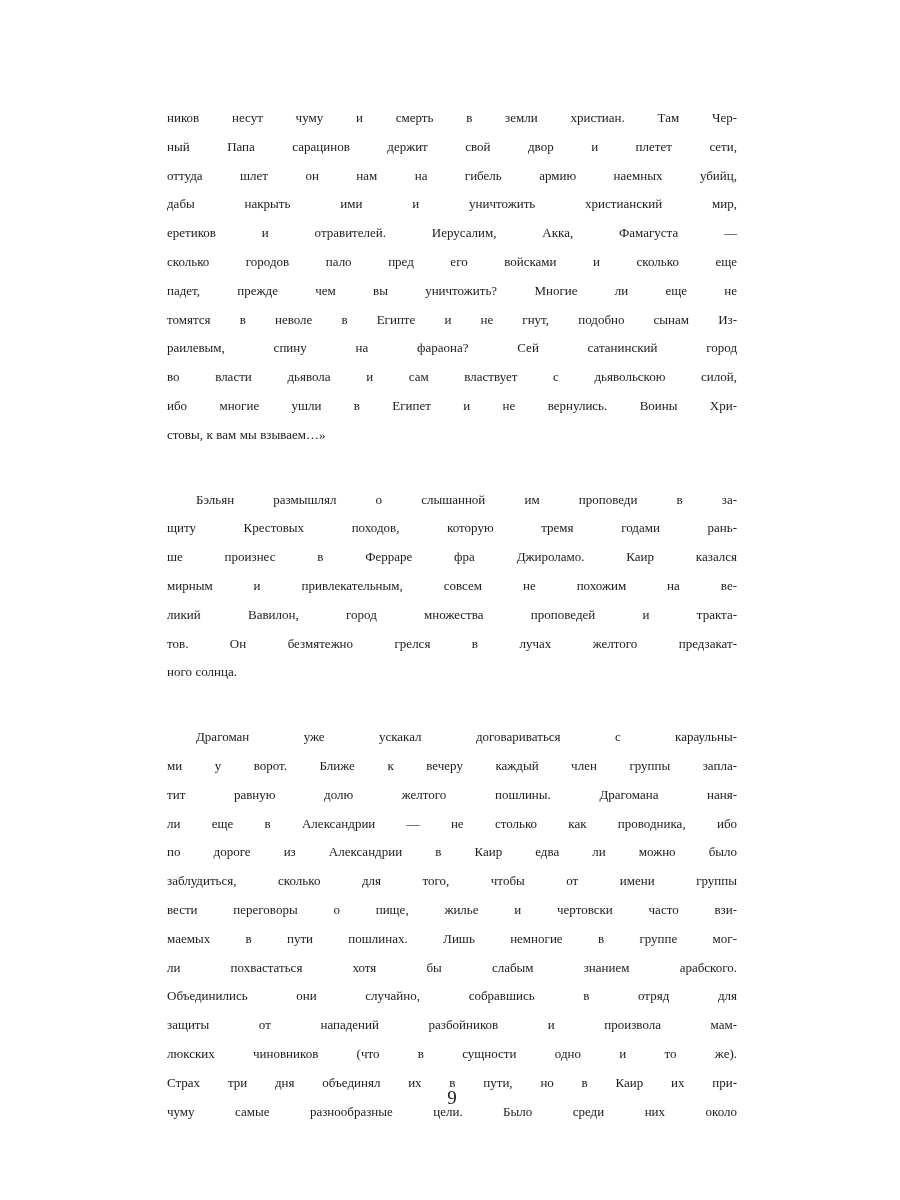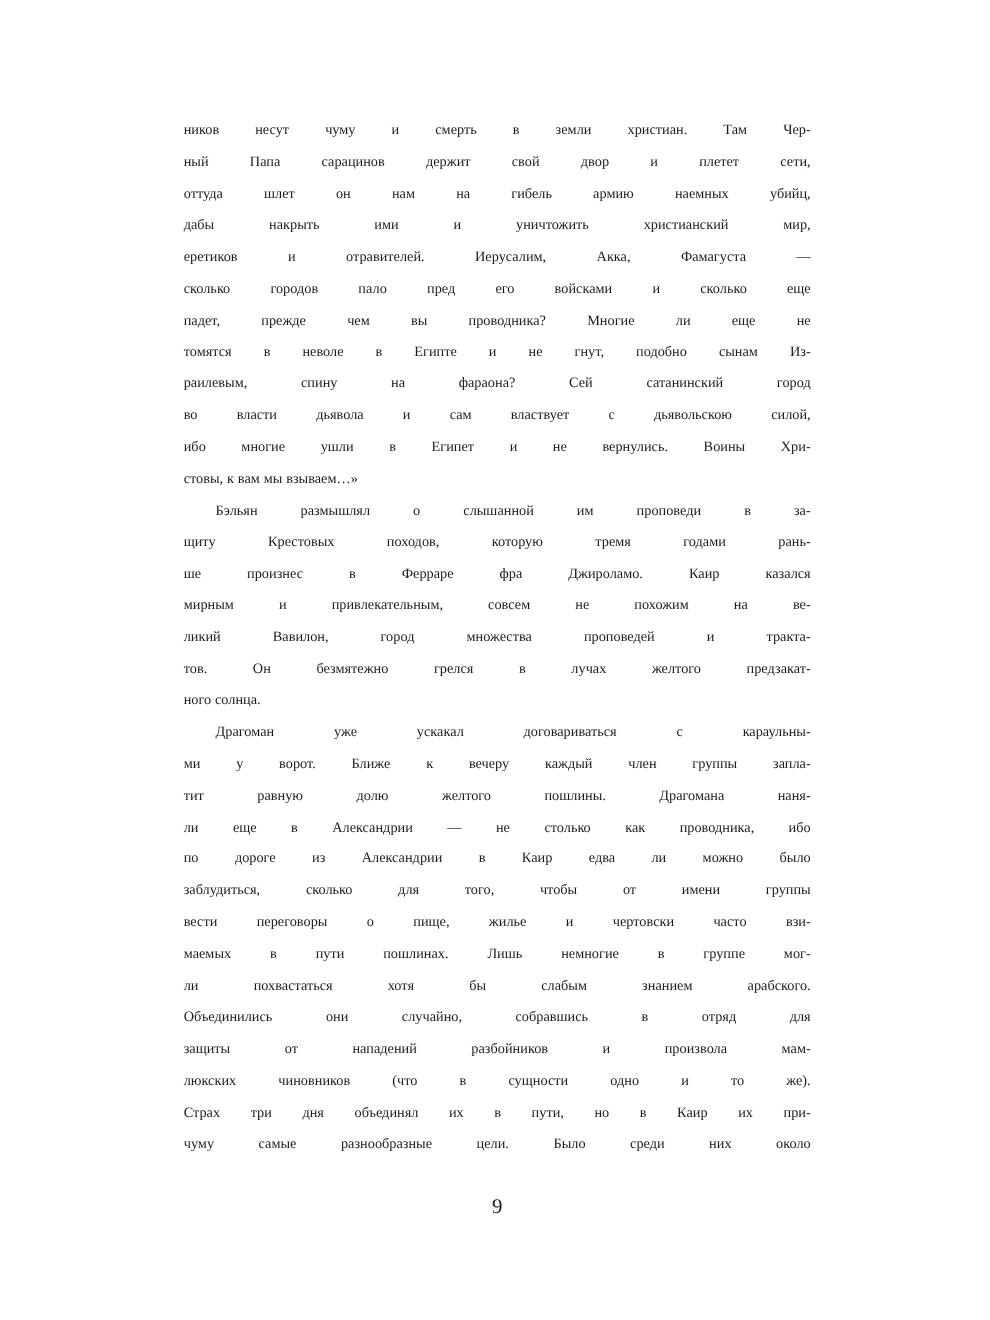--- a/index.html
+++ b/index.html
@@ -27,20 +27,21 @@
   .paragraph {
     margin: 0;
   }
   .line {
     text-align: justify;
     text-align-last: justify;
     word-spacing: 0.02em;
   }
   .line.indent {
     text-indent: 29px;
+    margin-top: 36px;
   }
   .line.last {
     text-align-last: left;
   }
   .page-number {
     position: absolute;
     left: 167px;
     top: 1086px;
     width: 570px;
     text-align: center;
@@ -53,21 +54,21 @@
 
 <div class="page">
   <div class="text-block">
       <div class="paragraph">
         <div class="line">ников несут чуму и смерть в земли христиан. Там Чер-</div>
         <div class="line">ный Папа сарацинов держит свой двор и плетет сети,</div>
         <div class="line">оттуда шлет он нам на гибель армию наемных убийц,</div>
         <div class="line">дабы накрыть ими и уничтожить христианский мир,</div>
         <div class="line">еретиков и отравителей. Иерусалим, Акка, Фамагуста —</div>
         <div class="line">сколько городов пало пред его войсками и сколько еще</div>
-        <div class="line">падет, прежде чем вы проводника? Многие ли еще не</div>
+        <div class="line">падет, прежде чем вы уничтожить? Многие ли еще не</div>
         <div class="line">томятся в неволе в Египте и не гнут, подобно сынам Из-</div>
         <div class="line">раилевым, спину на фараона? Сей сатанинский город</div>
         <div class="line">во власти дьявола и сам властвует с дьявольскою силой,</div>
         <div class="line">ибо многие ушли в Египет и не вернулись. Воины Хри-</div>
         <div class="line last">стовы, к вам мы взываем…»</div>
       </div>
       <div class="paragraph">
         <div class="line indent">Бэльян размышлял о слышанной им проповеди в за-</div>
         <div class="line">щиту Крестовых походов, которую тремя годами рань-</div>
         <div class="line">ше произнес в Ферраре фра Джироламо. Каир казался</div>

